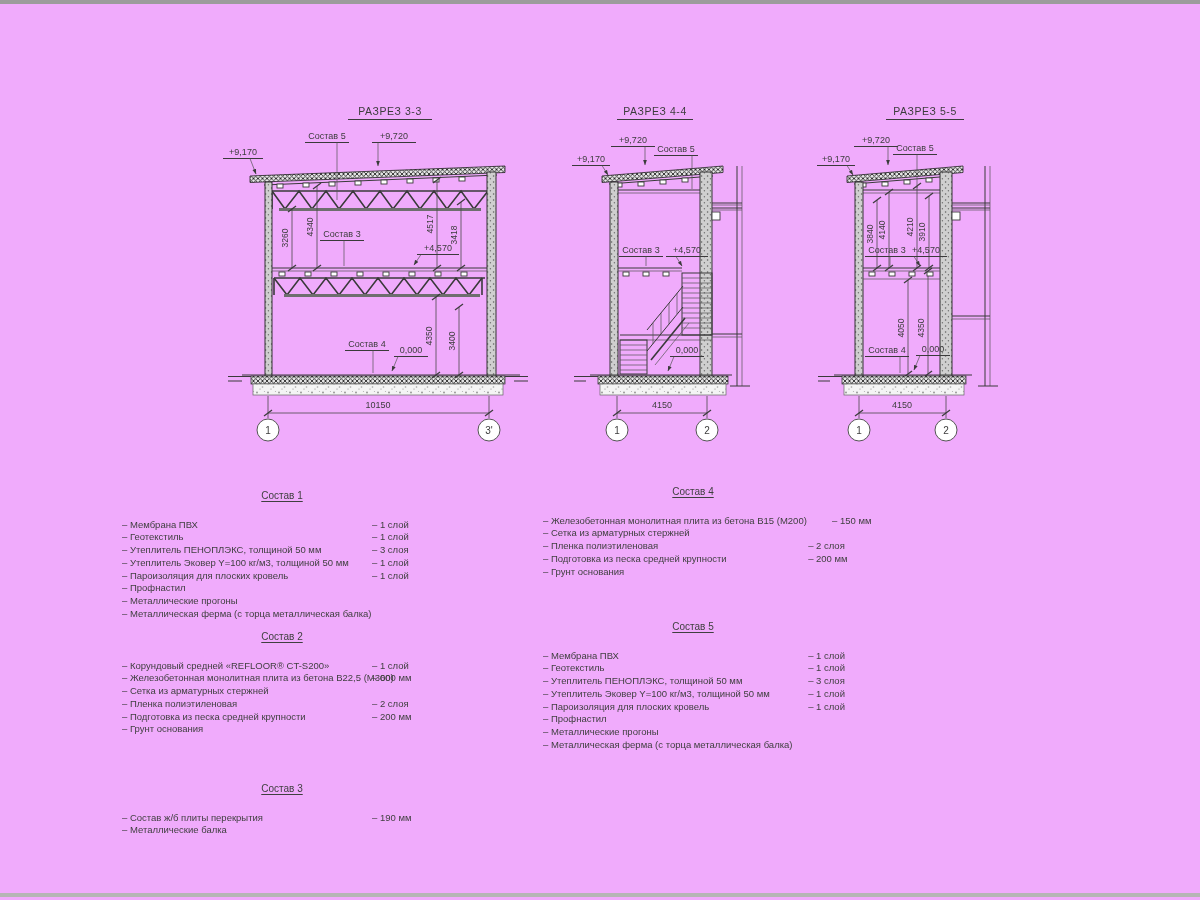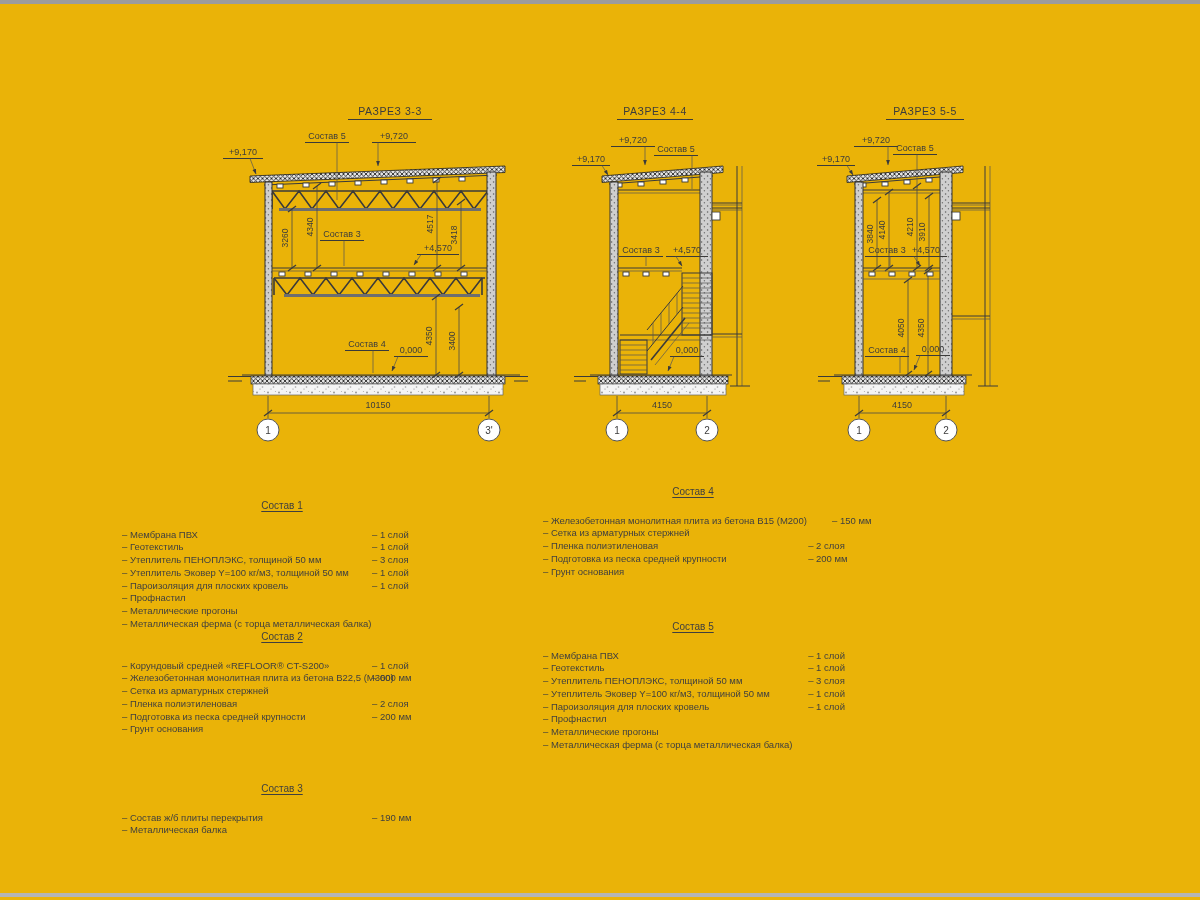--- a/index.html
+++ b/index.html
@@ -1,18 +1,18 @@
 <!DOCTYPE html>
 <html><head>
 <meta charset="utf-8">
 <style>
   html,body{margin:0;padding:0;background:#fff;}
   body{width:1200px;height:900px;position:relative;overflow:hidden;
        font-family:"Liberation Sans",sans-serif;}
-  .canvas{position:absolute;inset:0;background:#eab308;}
+  .canvas{position:absolute;inset:0;background:#f0abfc;}
   .bar-top{position:absolute;left:0;top:0;width:1200px;height:4px;background:#9c9c9c;}
   .bar-bottom{position:absolute;left:0;top:893px;width:1200px;height:4px;background:#b5b5b5;}
   svg.sec{position:absolute;overflow:visible;}
   svg.sec text{fill:#3c3c3c;font-family:"Liberation Sans",sans-serif;font-size:9px;}
   svg.sec text.tt{font-size:10.5px;letter-spacing:.6px;}
   svg.sec text.dt{font-size:8.5px;}
   svg.sec text.ax{font-size:10px;}
   .ln{stroke:#3a3a3a;stroke-width:1;fill:none;}
   .ln2{stroke:#3a3a3a;stroke-width:1.6;fill:none;}
   .thin{stroke:#555;stroke-width:.7;fill:none;}
@@ -392,21 +392,21 @@
       <text x="102" y="306" text-anchor="middle">4150</text>
     </g>
     <g>
       <circle cx="59" cy="328" r="11" fill="#fff" stroke="#555"></circle>
       <text class="ax" x="59" y="331.5" text-anchor="middle">1</text>
       <circle cx="146" cy="328" r="11" fill="#fff" stroke="#555"></circle>
       <text class="ax" x="146" y="331.5" text-anchor="middle">2</text>
     </g>
   </svg>
 
-  <div class="comp l" style="left:122px;top:500px;width:320px">
+  <div class="comp l" style="left:122px;top:490px;width:320px">
     <div class="ct">Состав 1</div>
     <div class="row">
         <span class="nm">– Мембрана ПВХ</span>
         <span class="qt">– 1 слой</span>
       </div>
     <div class="row">
         <span class="nm">– Геотекстиль</span>
         <span class="qt">– 1 слой</span>
       </div>
     <div class="row">
@@ -463,21 +463,21 @@
       </div>
   </div>
 
   <div class="comp l" style="left:122px;top:783px;width:320px">
     <div class="ct">Состав 3</div>
     <div class="row">
         <span class="nm">– Состав ж/б плиты перекрытия</span>
         <span class="qt">– 190 мм</span>
       </div>
     <div class="row">
-        <span class="nm">– Металлическая балка</span>
+        <span class="nm">– Металлические балка</span>
         <span class="qt"></span>
       </div>
   </div>
 
   <div class="comp r" style="left:543px;top:486px;width:335px">
     <div class="ct">Состав 4</div>
     <div class="row">
         <span class="nm">– Железобетонная  монолитная плита из бетона В15 (М200)</span>
         <span class="qt">– 150 мм</span>
       </div>

